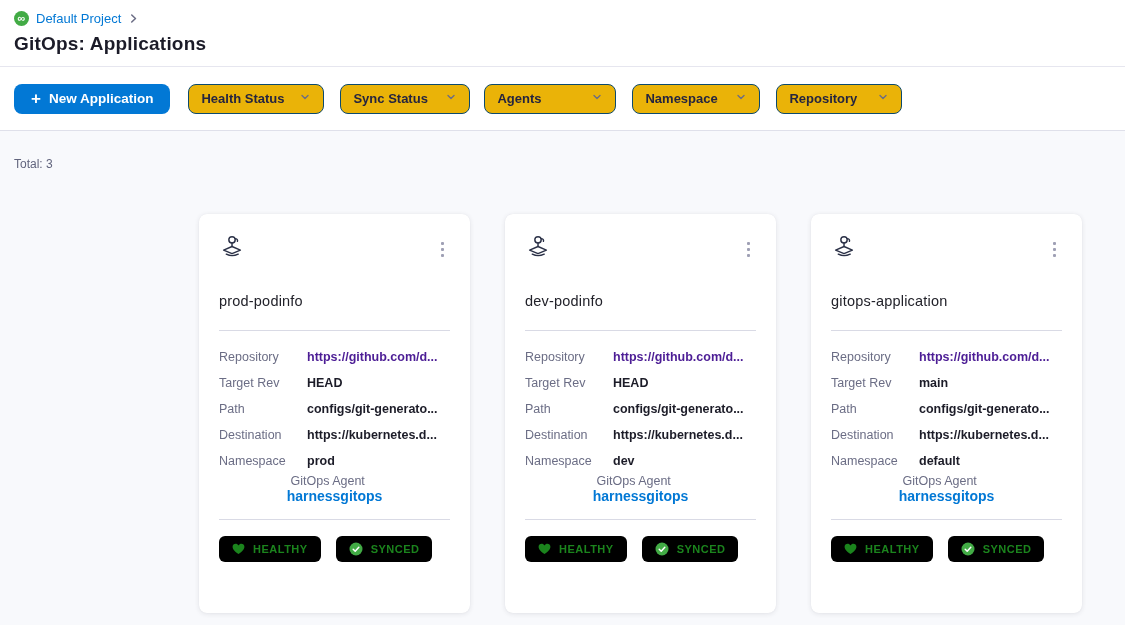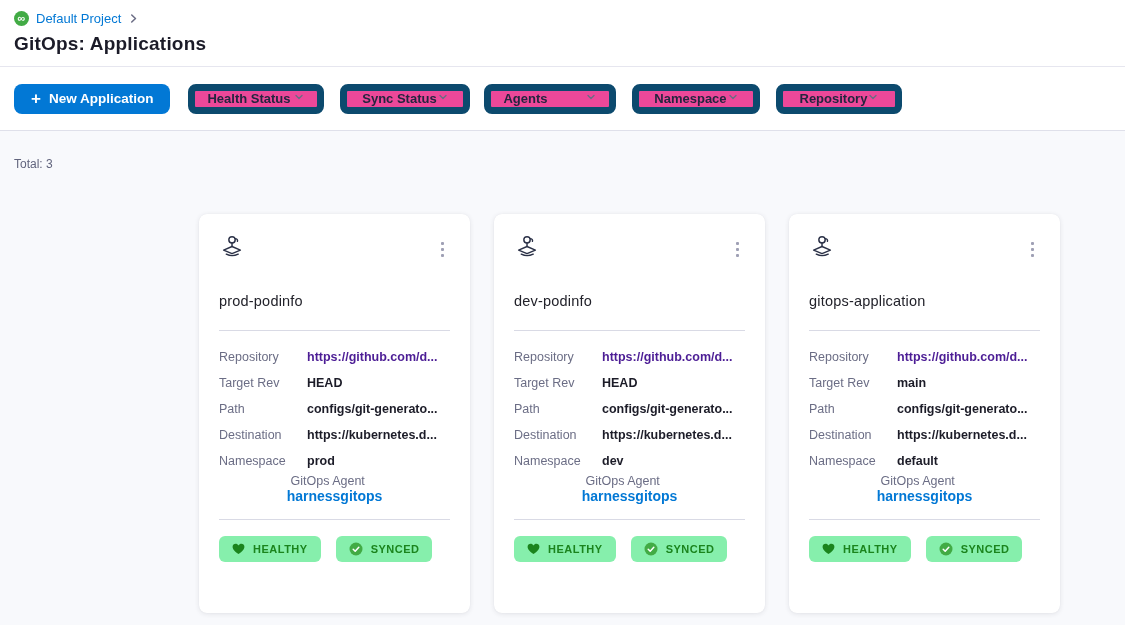--- a/index.html
+++ b/index.html
@@ -27,33 +27,33 @@
     height:65px; background:#fff; border-top:1px solid #e6e6ef; border-bottom:1px solid #dfe0ea;
     display:flex; align-items:center; padding:0 14px; gap:18px;
   }
   .btn-new {
     height:30px; background:#0278d5; color:#fff; border:none; border-radius:8px;
     font-family:inherit; font-size:13.5px; font-weight:bold; padding:0 17px;
     display:inline-flex; align-items:center; gap:8px; cursor:pointer;
   }
   .btn-new .plus { font-size:17px; font-weight:bold; line-height:1; margin-top:-1px; }
   .dropdown {
-    height:30px; border:7px solid #0c4a6e; border-radius:8px; background:#ec4899;
+    height:30px; border:1px solid #0c4a6e; border-radius:8px; background:#eab308;
     display:inline-flex; align-items:center; justify-content:space-between;
     padding:0 12px; font-size:13px; font-weight:bold; color:#25253f; cursor:pointer;
   }
   .dd-health{width:136px;} .dd-sync{width:130px;} .dd-agents{width:132px; margin-left:-4px;justify-content:space-between;}
   .dd-ns{width:128px;} .dd-repo{width:126px;}
-  .dd-gap{ margin-left:-2px;justify-content:center; }
+  .dd-gap{ margin-left:-2px; }
 
   
   .content { height:494px; background:#f8f9fc; padding:14px; }
   .total { font-size:12px; color:#61647d; margin-top:12px; }
 
-  .cards { display:flex; gap:24px; margin:43px 0 0 185px; }
+  .cards { display:flex; gap:35px; margin:43px 0 0 185px; }
   .card {
     width:271px; height:399px; background:#fff; border-radius:8px; padding:20px;
     box-shadow:0 1px 5px rgba(40,41,61,.10), 0 0 1px rgba(40,41,61,.08);
     display:flex; flex-direction:column;
   }
   .card-head { display:flex; justify-content:space-between; align-items:flex-start; }
   .kebab { display:flex; flex-direction:column; gap:3px; padding:4px 6px; cursor:pointer; margin-top:4px; }
   .kebab i { width:3px; height:3px; background:#9fa0b5; border-radius:1px; display:block; }
   .card-name { margin-top:29px; font-size:14.5px; color:#22222a; letter-spacing:.2px; }
   .divider { border:none; border-top:1px solid #d9dae5; margin:0; }
@@ -63,21 +63,21 @@
   .field-row { display:flex; align-items:center; height:26px; font-size:12.5px; }
   .field-label { width:88px; flex-shrink:0; color:#6b6d85; font-weight:normal; }
   .field-value { color:#1c1c28; font-weight:bold; white-space:nowrap; overflow:hidden; }
   .field-value.link { color:#4c1d95; cursor:pointer; }
   .agent-row { height:30px;flex-direction:column; }
   .agent-link { font-size:14px; font-weight:bold; color:#0278d5; cursor:pointer; }
 
   .badges { display:flex; gap:15px; }
   .badge {
     display:inline-flex; align-items:center; gap:8px; height:26px; padding:0 13px;
-    background:#86efac; border-radius:6px; color:#1b841d;
+    background:#000000; border-radius:6px; color:#1b841d;
     font-size:11px; font-weight:bold; letter-spacing:.5px;
   }
   .badge svg { display:block; }
 </style>
 </head>
 <body>
 
 <div class="header">
   <div class="breadcrumb-row">
     <span class="project-icon">∞</span>

